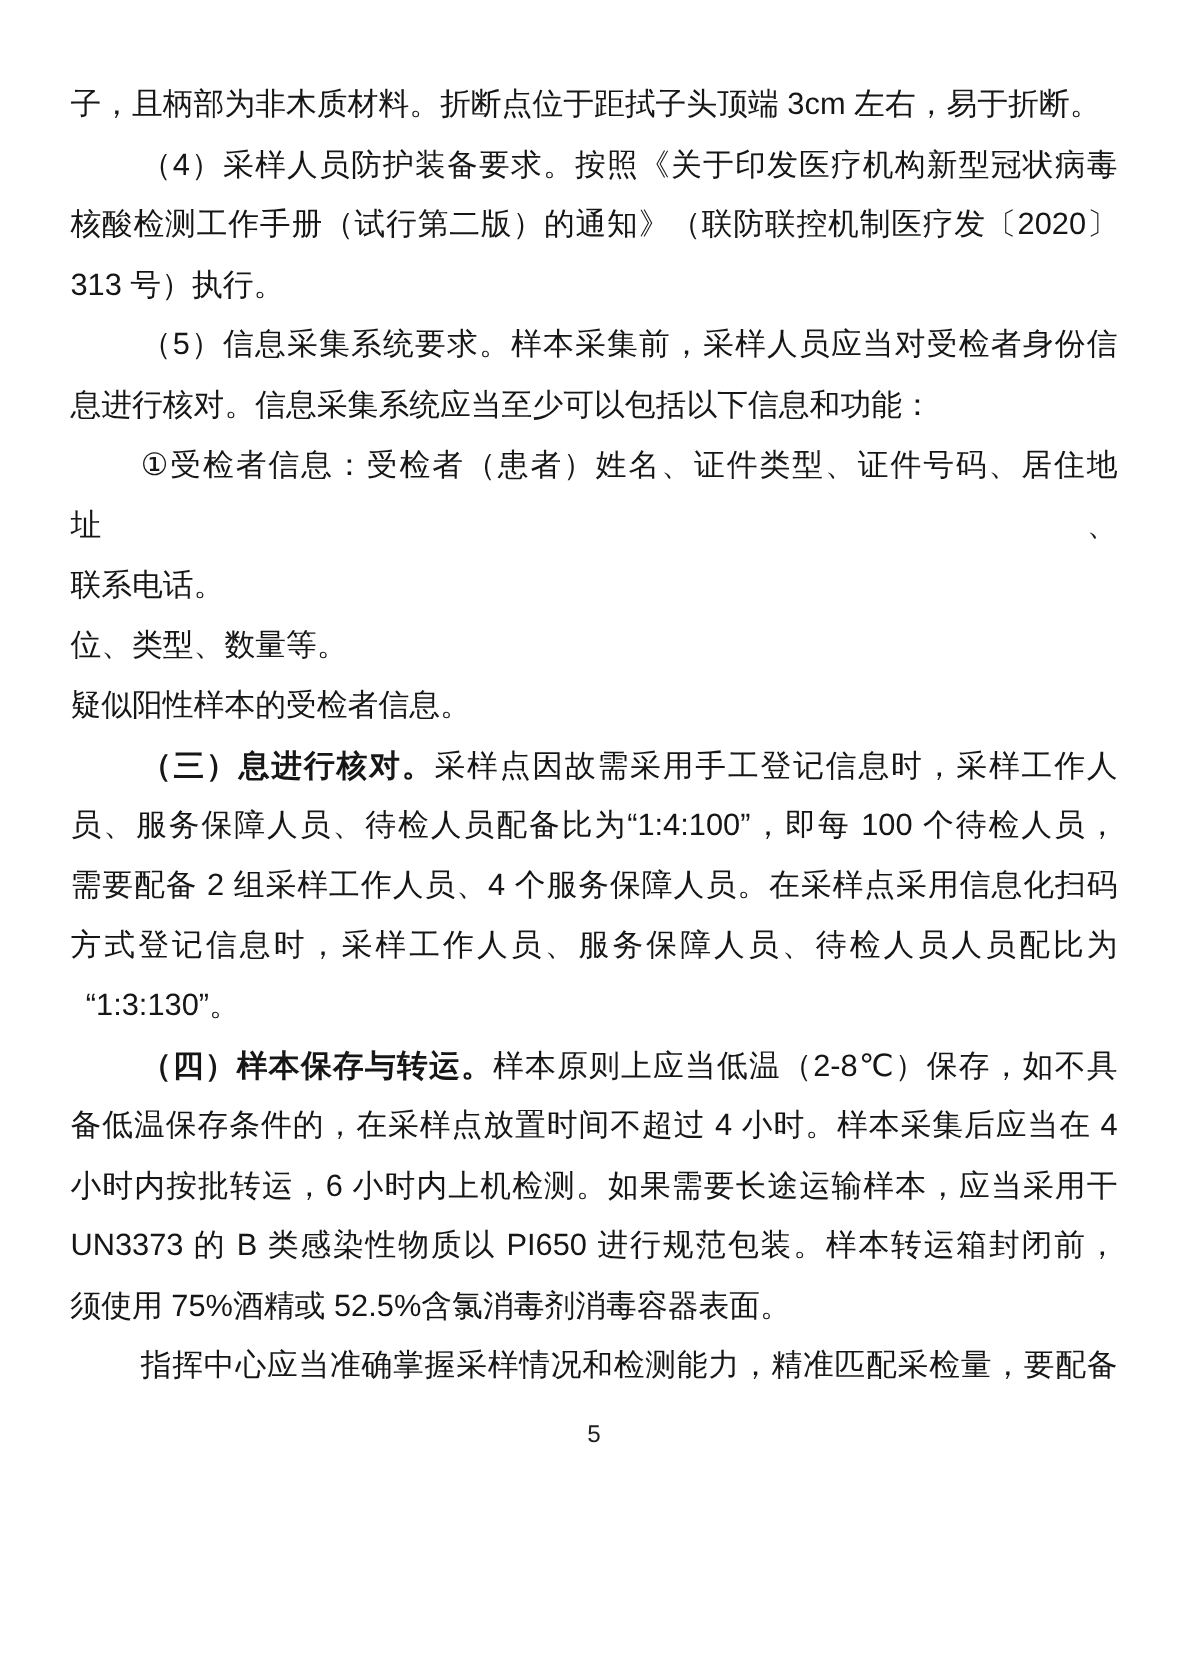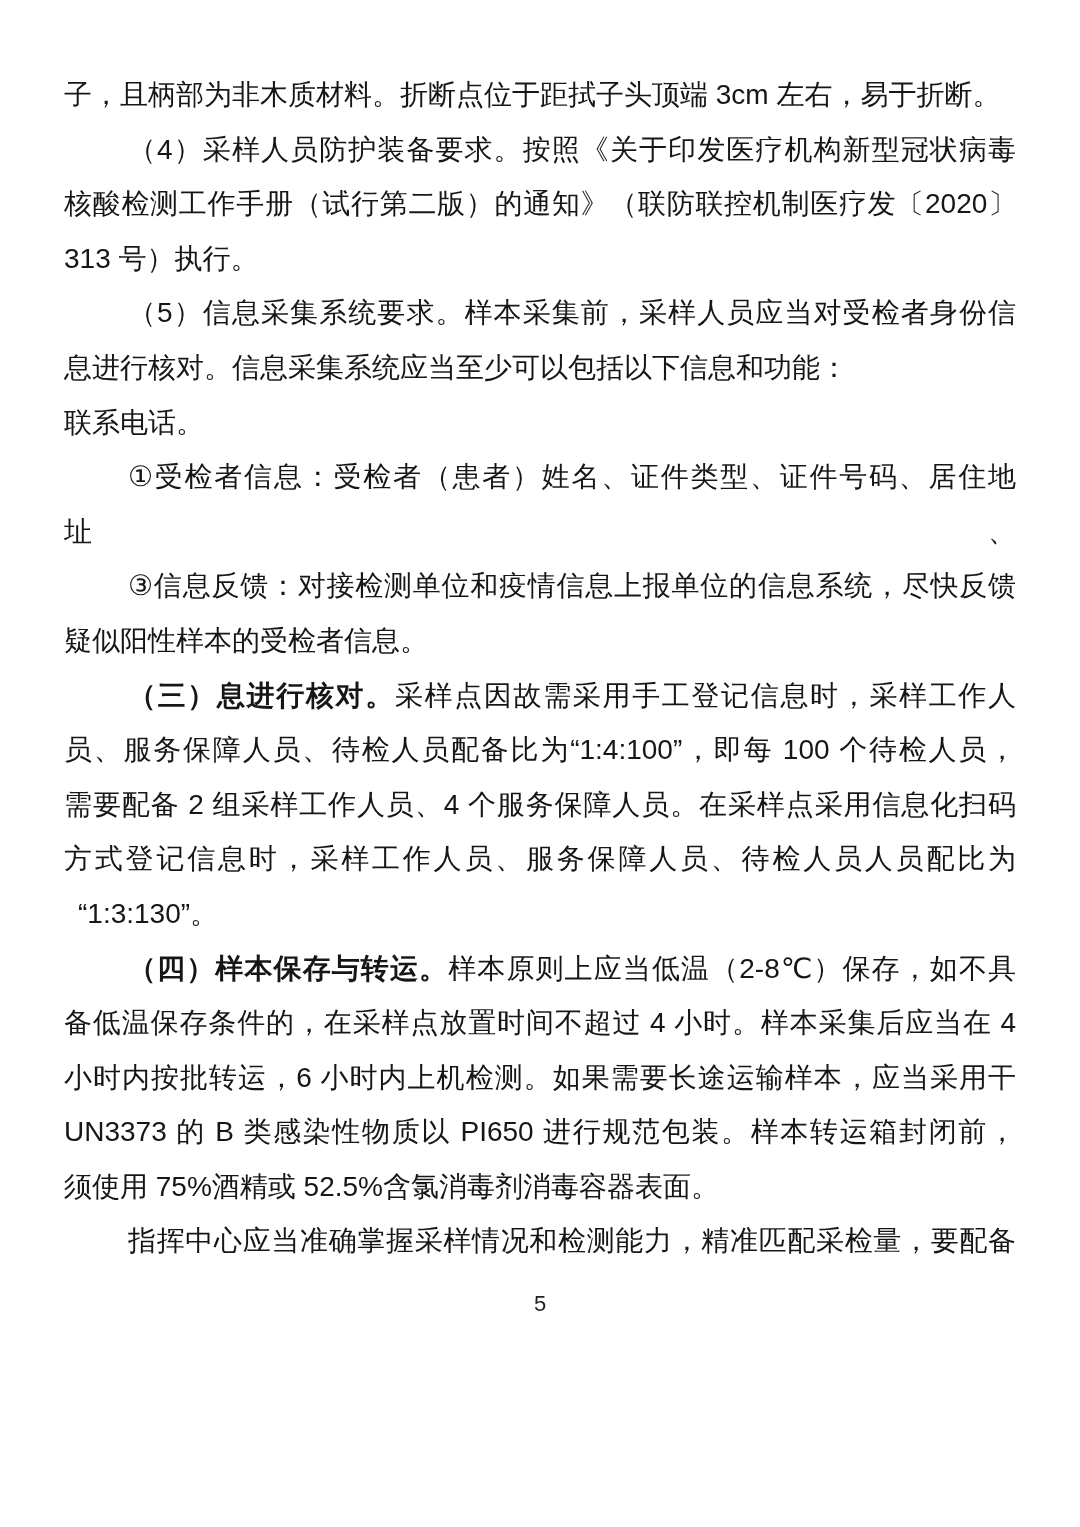--- a/index.html
+++ b/index.html
@@ -35,23 +35,23 @@
 </head>
 <body>
 
 <div class="page">
   <div class="line end">子，且柄部为非木质材料。折断点位于距拭子头顶端 3cm 左右，易于折断。</div>
   <div class="line indent">（4）采样人员防护装备要求。按照《关于印发医疗机构新型冠状病毒</div>
   <div class="line">核酸检测工作手册（试行第二版）的通知》（联防联控机制医疗发〔2020〕</div>
   <div class="line end">313 号）执行。</div>
   <div class="line indent">（5）信息采集系统要求。样本采集前，采样人员应当对受检者身份信</div>
   <div class="line end">息进行核对。信息采集系统应当至少可以包括以下信息和功能：</div>
+  <div class="line indent">①受检者信息：受检者（患者）姓名、证件类型、证件号码、居住地址、</div>
   <div class="line end">联系电话。</div>
-  <div class="line indent">①受检者信息：受检者（患者）姓名、证件类型、证件号码、居住地址、</div>
-  <div class="line indent">③信息反馈：对接检测单位和疫情信息上报单位的信息系统，尽快反馈</div>
+  <div class="line end">位、类型、数量等。</div>
   <div class="line end">疑似阳性样本的受检者信息。</div>
   <div class="line indent">
     <span class="bold">（三）息进行核对。</span><span>采样点因故需采用手工登记信息时，采样工作人</span>
   </div>
   <div class="line">员、服务保障人员、待检人员配备比为“1:4:100”，即每 100 个待检人员，</div>
   <div class="line">需要配备 2 组采样工作人员、4 个服务保障人员。在采样点采用信息化扫码</div>
   <div class="line">方式登记信息时，采样工作人员、服务保障人员、待检人员人员配比为</div>
   <div class="line end qindent">“1:3:130”。</div>
   <div class="line indent">
     <span class="bold">（四）样本保存与转运。</span><span>样本原则上应当低温（2-8℃）保存，如不具</span>

